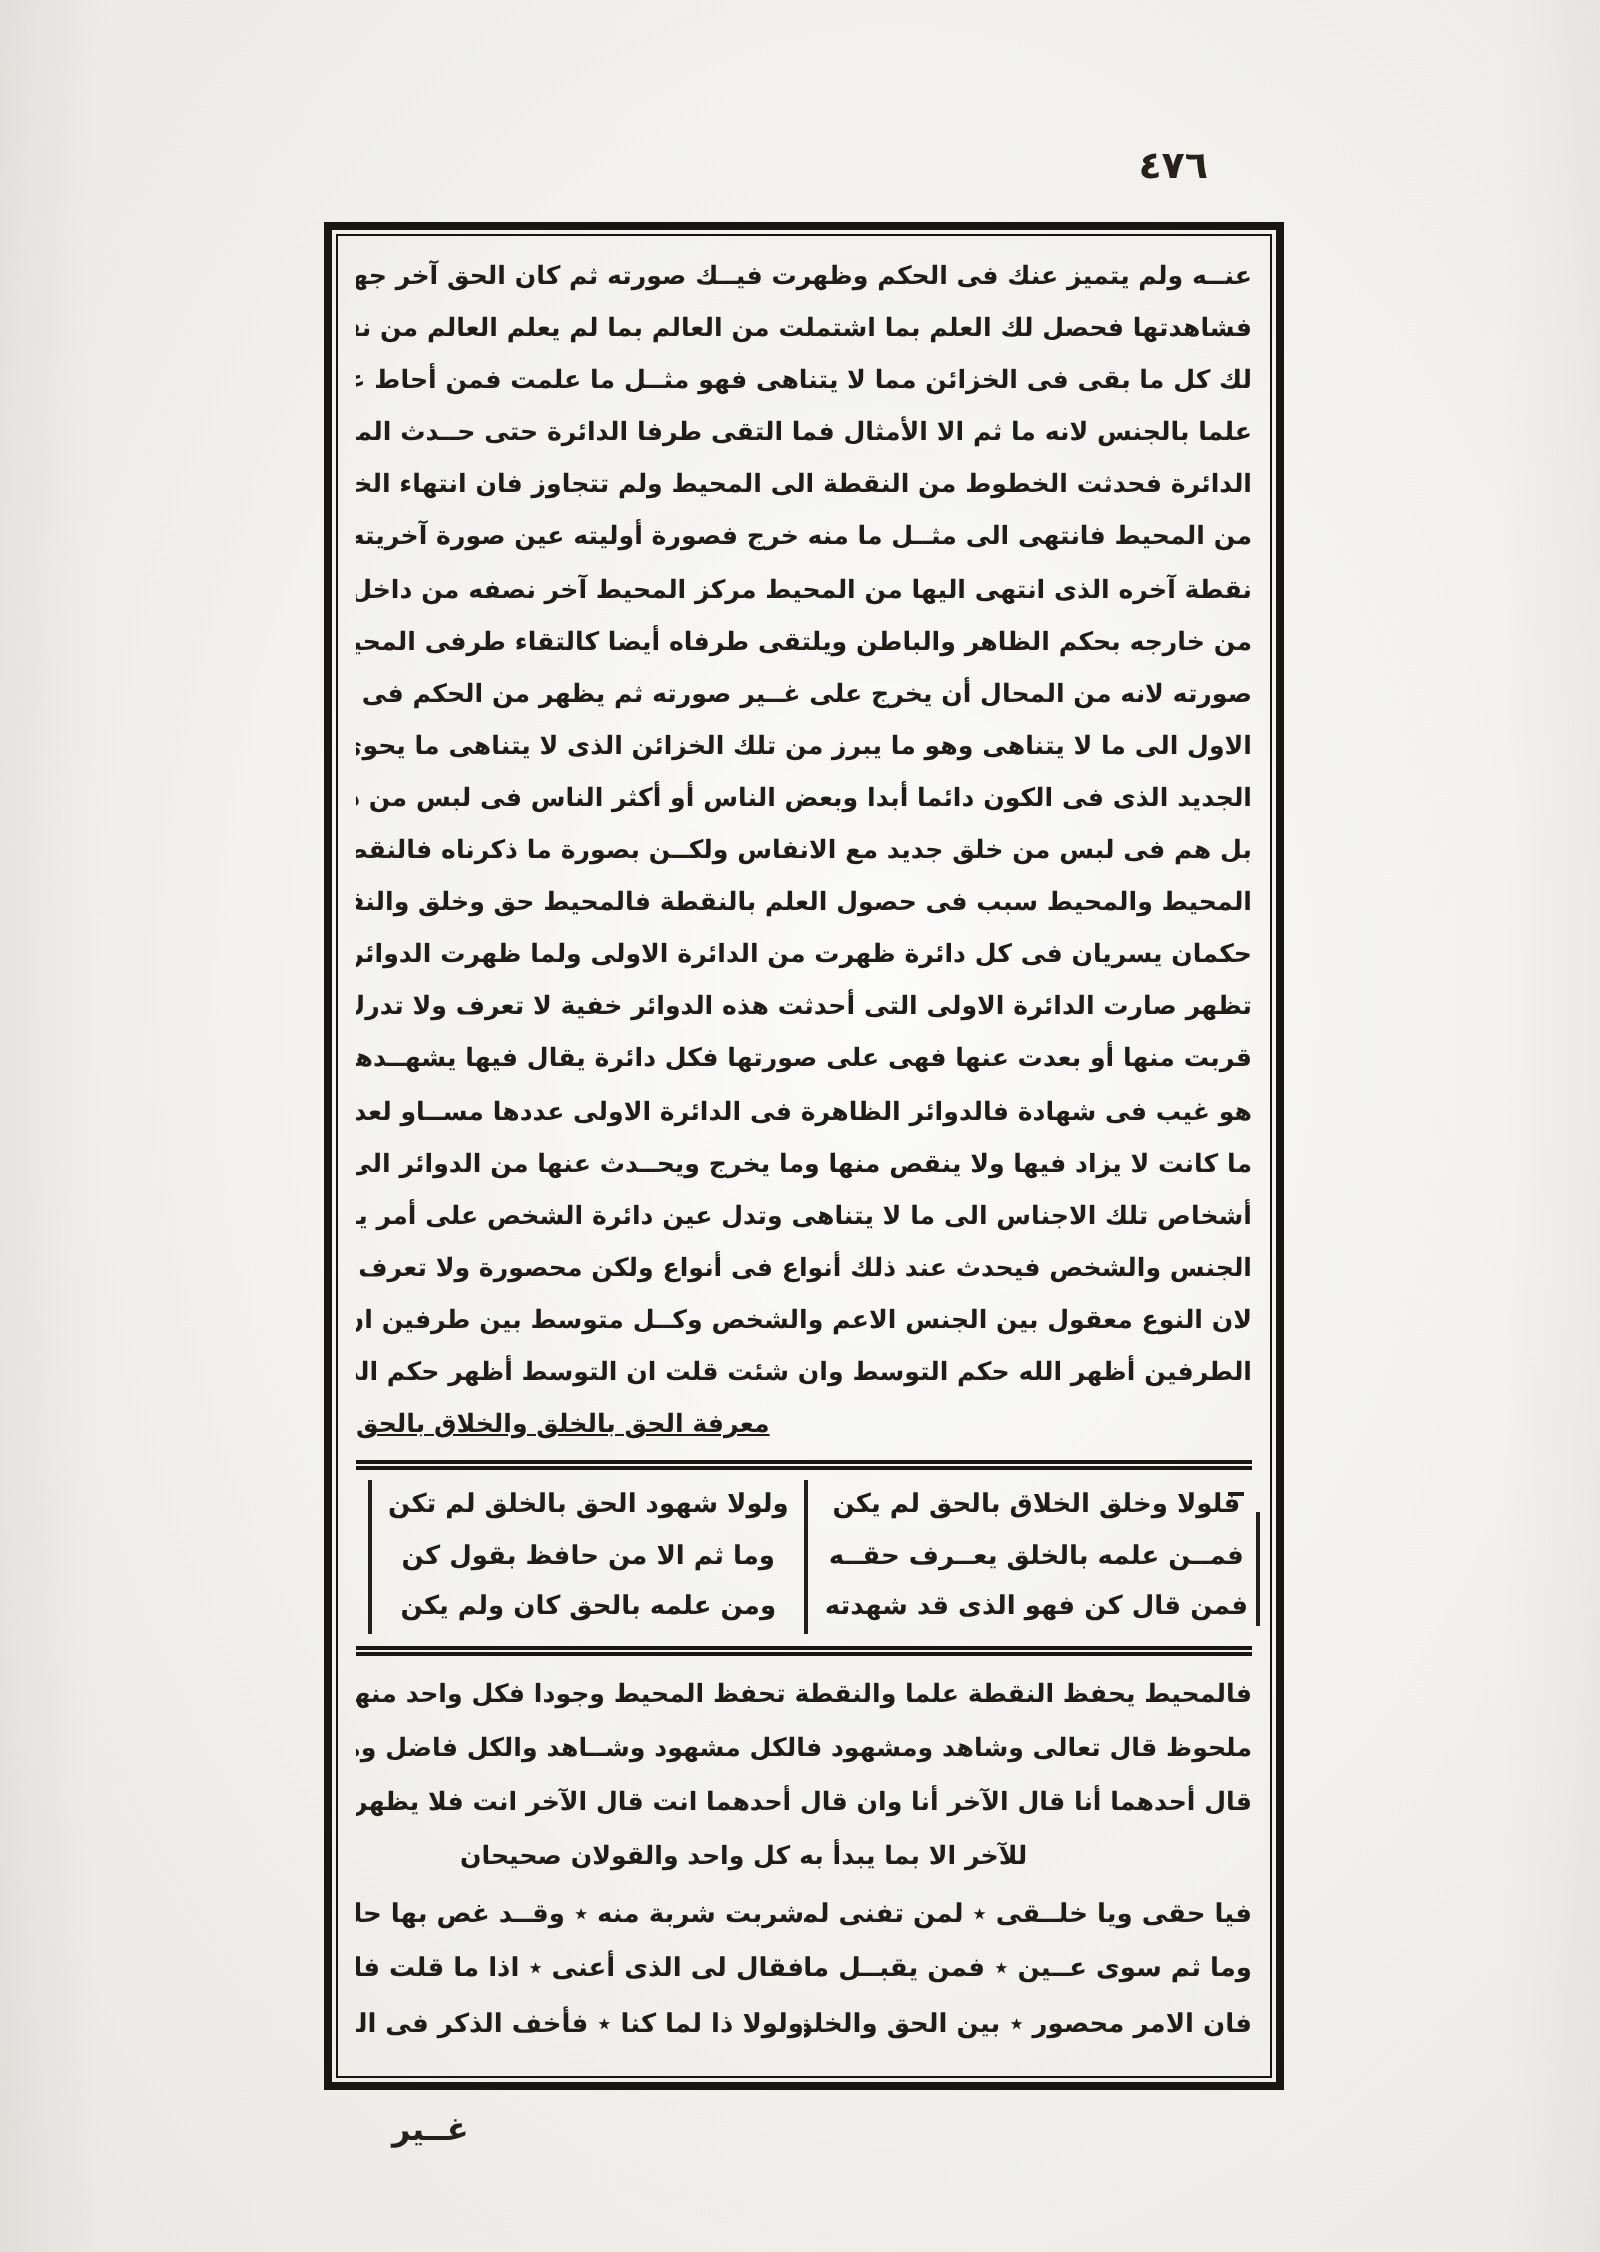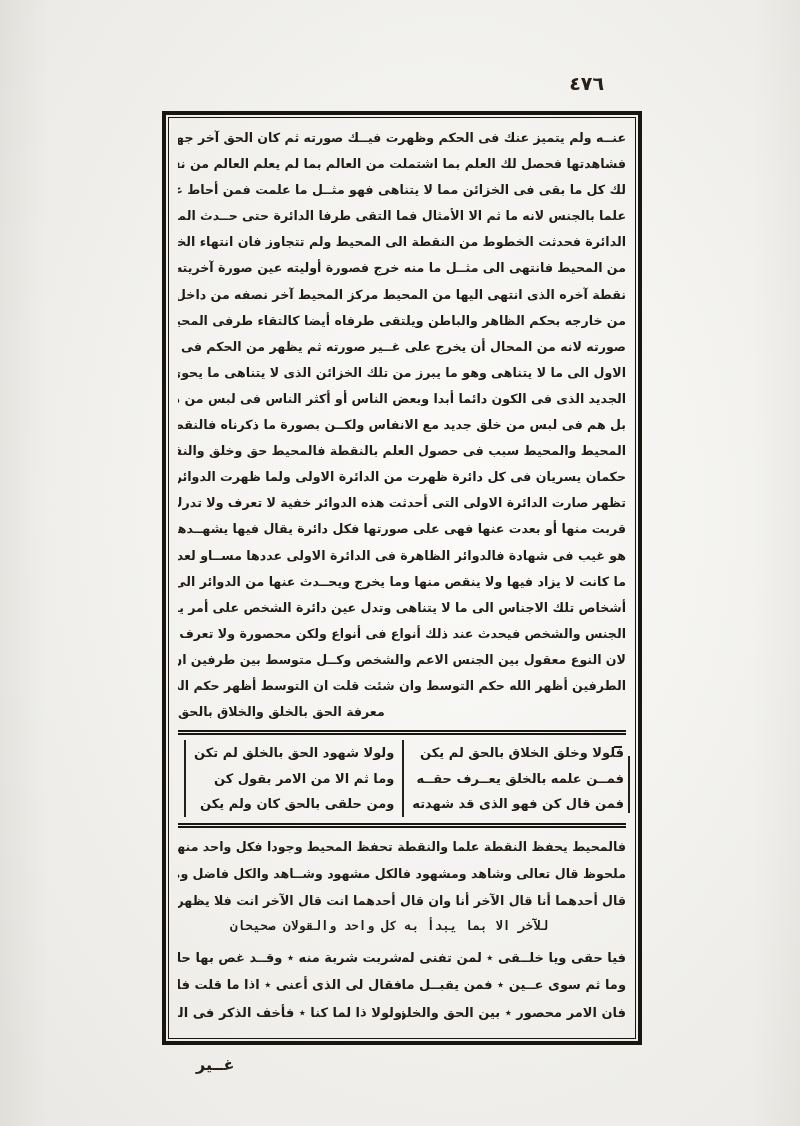--- a/index.html
+++ b/index.html
@@ -29,22 +29,22 @@
   }
   .textblock{direction:rtl;}
   .line{
     direction:rtl;
     font-size:12.6px;font-weight:bold;
     height:26.1px;line-height:26.1px;
     text-align:justify;text-align-last:justify;
     white-space:nowrap;overflow:hidden;
     color:#211c16;
   }
-  .line.short{text-align:center;text-align-last:left;}
-  .line.short-mid{text-align:center;text-align-last:left;padding-left:52px;font-family:Liberation Mono, monospace;}
+  .line.short{text-align:center;text-align-last:left;text-decoration:underline;}
+  .line.short-mid{text-align:center;text-align-last:left;padding-left:52px;}
   .poembox{
     margin-top:5px;
     border-top:5px double #1a1612;
     border-bottom:5px double #1a1612;
     padding:5px 2px 6px 2px;
     display:flex;direction:rtl;align-items:stretch;
   }
   .edge-cell{width:14px;position:relative;}
   .edge-cell .dash{
     position:absolute;top:6px;right:2px;width:8px;height:2px;background:#241f19;
@@ -52,21 +52,21 @@
   .edge-cell .vline{
     position:absolute;top:16px;bottom:4px;left:4px;width:1.5px;background:#241f19;
   }
   .vrule-double{
     width:6px;margin:0 8px;align-self:stretch;
     border-left:1.5px solid #241f19;border-right:1.5px solid #241f19;
   }
   .poem-col{flex:1;direction:rtl;}
   .poem-line{
     font-size:13px;font-weight:bold;height:25.5px;line-height:25.5px;
-    text-align:right;white-space:nowrap;overflow:hidden;color:#211c16;
+    text-align:center;white-space:nowrap;overflow:hidden;color:#211c16;
   }
   .afterblock{margin-top:5px;direction:rtl;}
   .afterblock .line{height:27px;line-height:27px;}
   .versesblock{margin-top:3px;direction:rtl;}
   .verse-row{display:flex;direction:rtl;}
   .verse-cell{
     width:50%;font-size:13px;font-weight:bold;
     height:27.5px;line-height:27.5px;text-align:center;
     white-space:nowrap;overflow:hidden;color:#211c16;
   }
@@ -115,22 +115,22 @@
         <div class="vline"></div>
       </div>
       <div class="poem-col">
         <div class="poem-line">فلولا وخلق الخلاق بالحق لم يكن</div>
         <div class="poem-line">فمــن علمه بالخلق يعــرف حقــه</div>
         <div class="poem-line">فمن قال كن فهو الذى قد شهدته</div>
       </div>
       <div class="vrule-double"></div>
       <div class="poem-col">
         <div class="poem-line">ولولا شهود الحق بالخلق لم تكن</div>
-        <div class="poem-line">وما ثم الا من الامر بقول كن</div>
-        <div class="poem-line">ومن حلقى بالحق كان ولم يكن</div>
+        <div class="poem-line">وما ثم الا من حافظ بقول كن</div>
+        <div class="poem-line">ومن علمه بالحق كان ولم يكن</div>
       </div>
       <div class="vrule-double"></div>
     </div>
 
     <div class="afterblock">
       <div class="line">فالمحيط يحفظ النقطة علما والنقطة تحفظ المحيط وجودا فكل واحد منهما حافظ محفوظ ولاحظ</div>
       <div class="line">ملحوظ قال تعالى وشاهد ومشهود فالكل مشهود وشــاهد والكل فاضل ومفضول فان</div>
       <div class="line">قال أحدهما أنا قال الآخر أنا وان قال أحدهما انت قال الآخر انت فلا يظهر كل واحــد</div>
       <div class="line short-mid">للآخر الا بما يبدأ به كل واحد والقولان صحيحان</div>
     </div>

